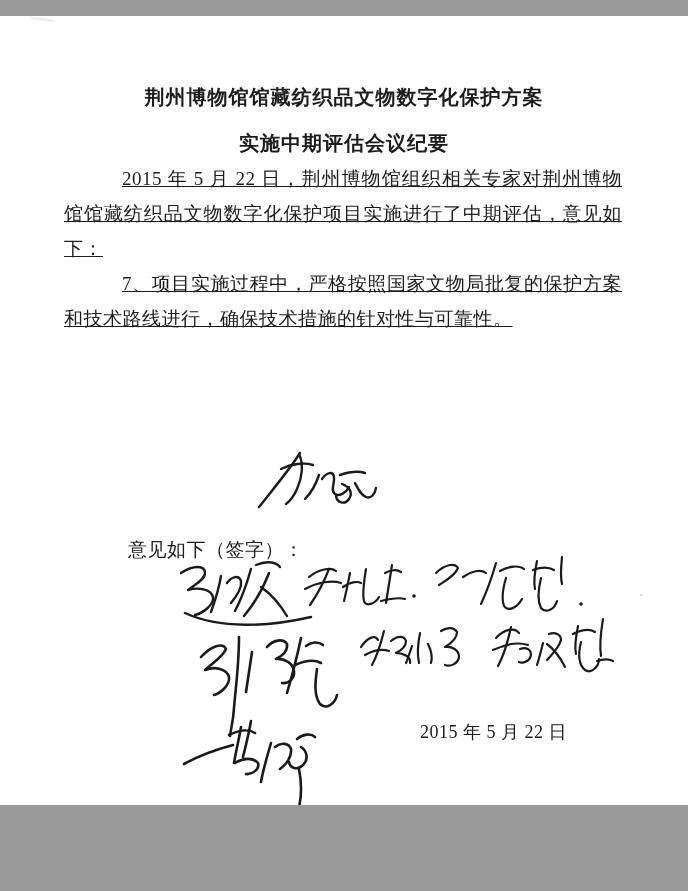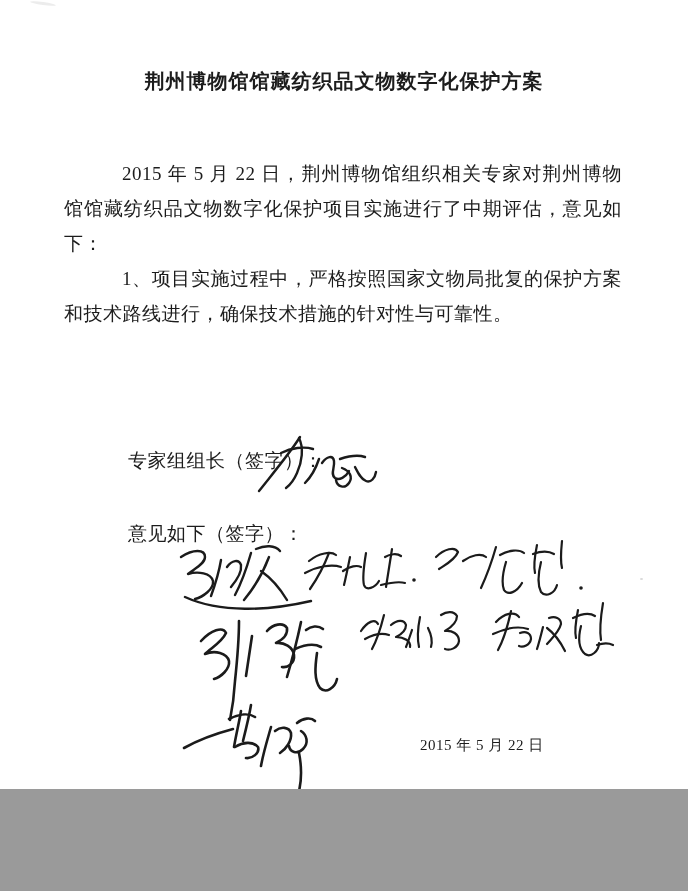--- a/index.html
+++ b/index.html
@@ -1,53 +1,53 @@
 <!DOCTYPE html>
 <html><head>
 <meta charset="utf-8">
 <style>
   html,body{margin:0;padding:0;background:#9a9a9a;}
   .page{
     position:relative;
     width:688px;height:789px;
-    margin:0 auto;
+    margin:16px auto;
     background:#ffffff;
     font-family:"Liberation Serif","DejaVu Serif",serif;
     color:#1c1c1c;
     overflow:hidden;
   }
   .title{
     position:absolute;left:0;width:688px;
     text-align:center;
     font-size:20px;font-weight:bold;
     letter-spacing:1px;
     white-space:nowrap;
   }
   .title-1{top:68px;}
   .title-2{top:114px;}
   .body-block{
-    position:absolute;left:64px;top:156px;width:558px;
+    position:absolute;left:64px;top:145px;width:558px;text-decoration:underline;
   }
   .body-block p{
     margin:0;
     font-size:19px;
     line-height:35px;
     text-align:justify;
     text-indent:58px;
     letter-spacing:0.5px;
   }
   .sig-label{
     position:absolute;left:128px;
     font-size:19px;letter-spacing:0.5px;white-space:nowrap;
   }
   .leader-label{top:448px;}
   .member-label{top:521px;}
   .doc-date{
-    position:absolute;left:420px;top:736px;
-    font-size:15px;letter-spacing:0.5px;white-space:nowrap;
+    position:absolute;left:420px;top:704px;
+    font-size:18px;letter-spacing:0.5px;white-space:nowrap;
   }
   .sig-layer{
     position:absolute;left:0;top:0;width:688px;height:891px;
     pointer-events:none;
   }
   .sig-layer path{
     fill:none;
     stroke:#1b1b1b;
     stroke-linecap:round;
     stroke-linejoin:round;
@@ -58,27 +58,27 @@
   .speckle-1{left:244px;top:847px;width:3px;height:4px;background:#e9e3c8;}
   .speckle-2{left:30px;top:2px;width:26px;height:3px;background:#ececec;transform:rotate(8deg);}
   .speckle-3{left:640px;top:578px;width:3px;height:2px;background:#d9d9d9;}
 </style>
 </head>
 <body>
 
 <div class="page">
 
   <div class="title title-1">荆州博物馆馆藏纺织品文物数字化保护方案</div>
+  <div class="title title-2">实施中期评估会议纪要</div>
 
   <div class="body-block">
     <p>2015 年 5 月 22 日，荆州博物馆组织相关专家对荆州博物馆馆藏纺织品文物数字化保护项目实施进行了中期评估，意见如下：</p>
-    <p>1、项目实施过程中，严格按照国家文物局批复的保护方案和技术路线进行，确保技术措施的针对性与可靠性。</p>
+    <p>7、项目实施过程中，严格按照国家文物局批复的保护方案和技术路线进行，确保技术措施的针对性与可靠性。</p>
   </div>
 
-  <div class="sig-label leader-label">专家组组长（签字）：</div>
   <div class="sig-label member-label">意见如下（签字）：</div>
 
   <div class="doc-date">2015 年 5 月 22 日</div>
 
   <svg class="sig-layer" viewBox="0 0 688 891" aria-hidden="true">
 
     <g stroke-width="2.4">
       <path d="M259,491 C274,472 290,453 300,437"></path>
       <path d="M299,438 C304,448 302,462 297,473 C294,480 290,485 286,488"></path>
       <path d="M281,453 C291,448 304,446 313,449"></path>

